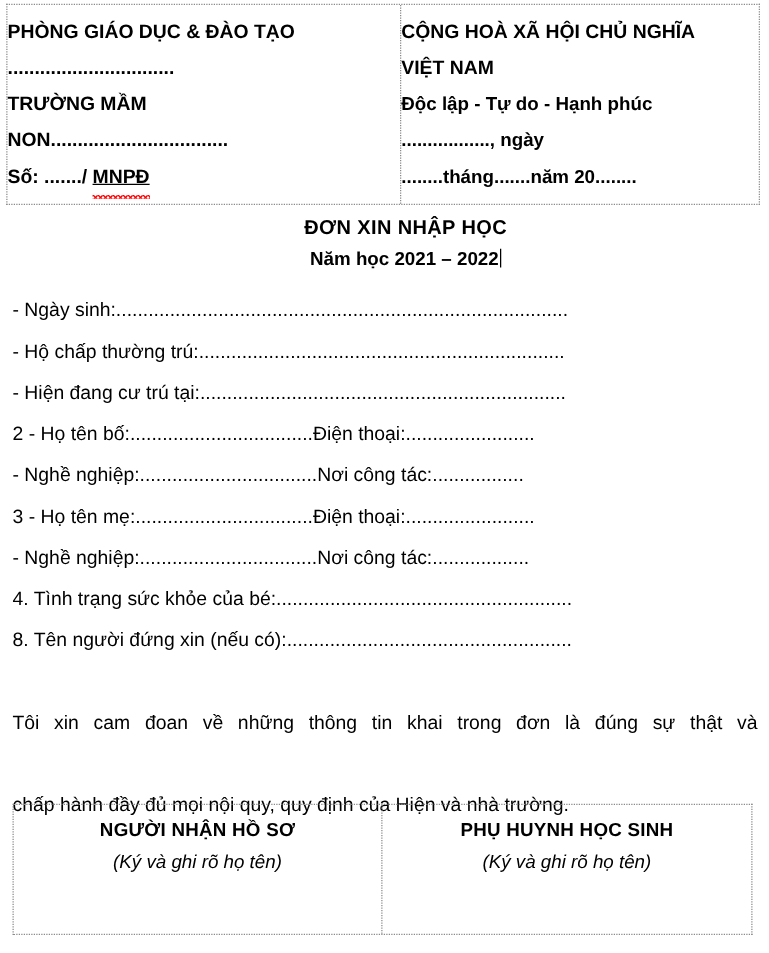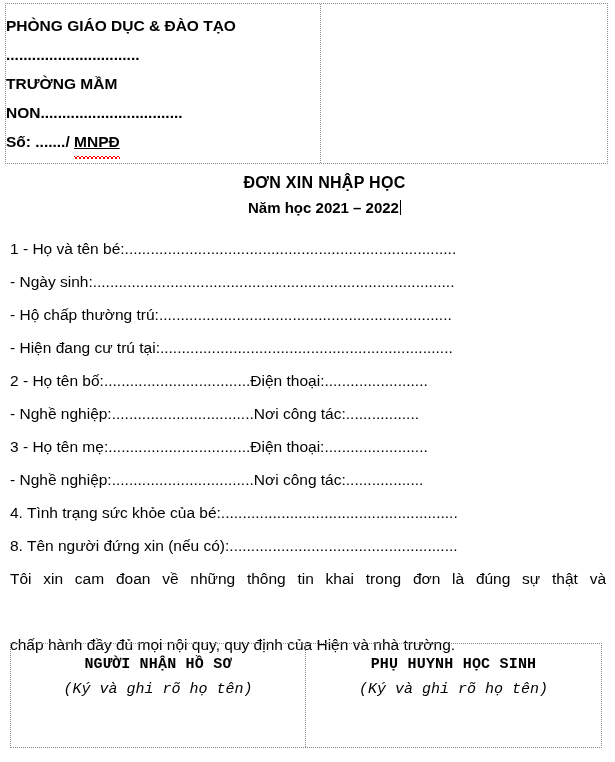--- a/index.html
+++ b/index.html
@@ -140,21 +140,20 @@
   
   .sign-table {
     position: absolute;
     left: 10px;
     top: 643px;
     width: 592px;
     height: 105px;
     box-sizing: border-box;
     display: flex;
     border: 1px dotted #8a8a8a;
-    font-family: Liberation Mono, monospace;
   }
   .sign-cell {
     box-sizing: border-box;
     width: 50%;
     padding-top: 9px;
     text-align: center;
   }
   .sign-cell.left {
     border-right: 1px dotted #8a8a8a;
   }
@@ -174,29 +173,35 @@
 <body>
 
 <div class="header-table">
   <div class="header-cell left">
     <div class="hdr-line">PHÒNG GIÁO DỤC &amp; ĐÀO TẠO</div>
     <div class="hdr-line dots-only">...............................</div>
     <div class="hdr-line">TRƯỜNG MẦM</div>
     <div class="hdr-line">NON.................................</div>
     <div class="hdr-line"><span>Số: ......./ </span><span class="spell-err">MNPĐ</span></div>
   </div>
+  <div class="header-cell right">
+    <div class="hdr-line">CỘNG HOÀ XÃ HỘI CHỦ NGHĨA</div>
+    <div class="hdr-line">VIỆT NAM</div>
+    <div class="hdr-line small">Độc lập - Tự do - Hạnh phúc</div>
+    <div class="hdr-line small">................., ngày</div>
+    <div class="hdr-line small">........tháng.......năm 20........</div>
+  </div>
 </div>
 
 <div class="title-block">
   <div class="doc-title">ĐƠN XIN NHẬP HỌC</div>
   <div class="doc-subtitle"><span>Năm học 2021 – 2022</span><span class="caret"></span></div>
 </div>
 
 <div class="body-block">
-  <div class="body-line">1 - Họ và tên bé:.............................................................................</div>
   <div class="body-line">- Ngày sinh:....................................................................................</div>
   <div class="body-line">- Hộ chấp thường trú:....................................................................</div>
   <div class="body-line">- Hiện đang cư trú tại:....................................................................</div>
   <div class="body-line">2 - Họ tên bố:..................................Điện thoại:........................</div>
   <div class="body-line">- Nghề nghiệp:.................................Nơi công tác:.................</div>
   <div class="body-line">3 - Họ tên mẹ:.................................Điện thoại:........................</div>
   <div class="body-line">- Nghề nghiệp:.................................Nơi công tác:..................</div>
   <div class="body-line">4. Tình trạng sức khỏe của bé:.......................................................</div>
   <div class="body-line">8. Tên người đứng xin (nếu có):.....................................................</div>
 </div>

